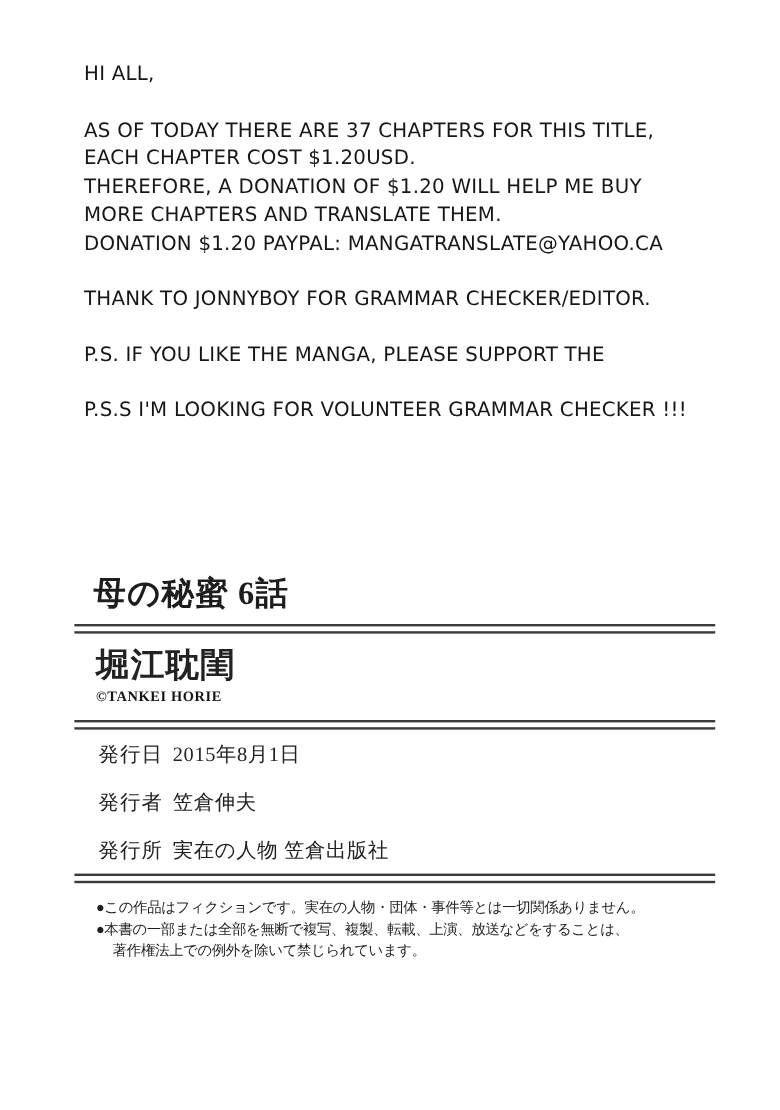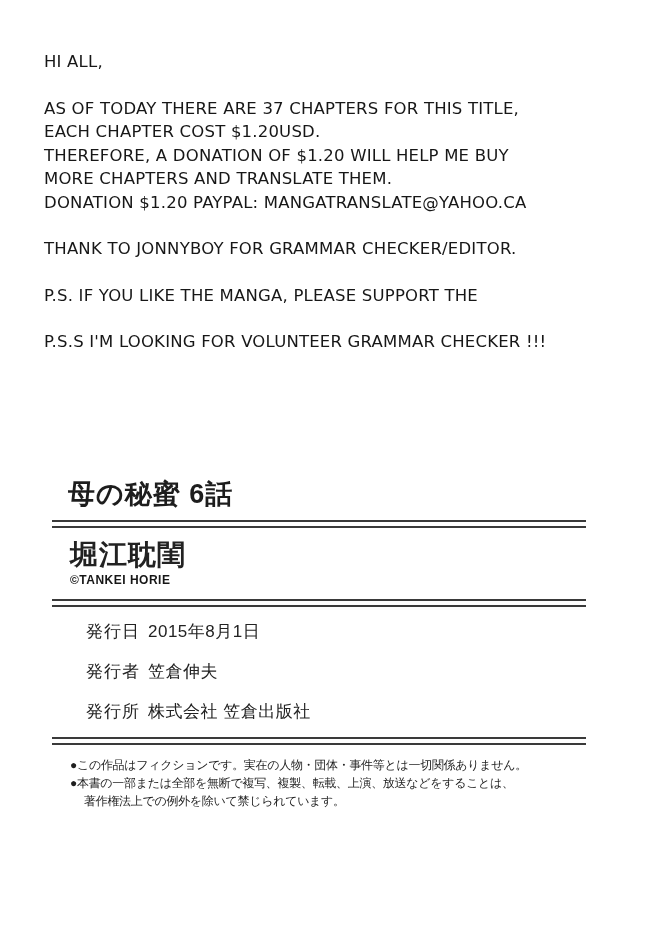--- a/index.html
+++ b/index.html
@@ -20,28 +20,29 @@
     font-size: 16.5px;
     font-weight: 500;
     letter-spacing: 0.2px;
     color: #171717;
   }
   .english-block .para { margin: 0 0 23px 0; }
   .english-block .line {
     display: block;
     line-height: 23.5px;
     white-space: pre;
+    margin-left: 26px;
   }
 
   
   .colophon {
     position: absolute;
-    top: 478px; left: 52px;
+    top: 478px; left: 62px;
     width: 534px;
-    font-family: Liberation Sans, sans-serif;
+    font-family: Liberation Serif, serif;
     color: #222222;
   }
   .c-title {
     padding-left: 16px;
     font-size: 27px;
     font-weight: bold;
     line-height: 32px;
     letter-spacing: 1px;
     margin: 0 0 10px 0;
     color: #1d1d1d;
@@ -70,21 +71,21 @@
     line-height: 26px;
     letter-spacing: 1px;
   }
   .author-copy {
     font-size: 12px;
     font-weight: bold;
     letter-spacing: 0.5px;
     margin-top: 5px;
     color: #161616;
   }
-  .pub-rows { margin: 16px; }
+  .pub-rows { margin: 2px; }
   .pub-row {
     display: flex;
     padding-left: 18px;
     margin: 12px 0 22px 0;
     font-size: 17px;
     line-height: 18px;
   }
   .pub-row + .pub-row { margin-top: 22px; }
   .pub-label { width: 62px; letter-spacing: 1px; flex: none; }
   .pub-value { letter-spacing: 0.5px; }
@@ -144,21 +145,21 @@
     <div class="pub-row">
       <span class="pub-label">発行日</span>
       <span class="pub-value">2015年8月1日</span>
     </div>
     <div class="pub-row">
       <span class="pub-label">発行者</span>
       <span class="pub-value">笠倉伸夫</span>
     </div>
     <div class="pub-row">
       <span class="pub-label">発行所</span>
-      <span class="pub-value">株式会社 笠倉出版社</span>
+      <span class="pub-value">実在の人物 笠倉出版社</span>
     </div>
   </div>
 
   <div class="drule"></div>
 
   <div class="notice">
     <span class="n-line">●この作品はフィクションです。実在の人物・団体・事件等とは一切関係ありません。</span>
     <span class="n-line">●本書の一部または全部を無断で複写、複製、転載、上演、放送などをすることは、</span>
     <span class="n-line indent">著作権法上での例外を除いて禁じられています。</span>
   </div>

